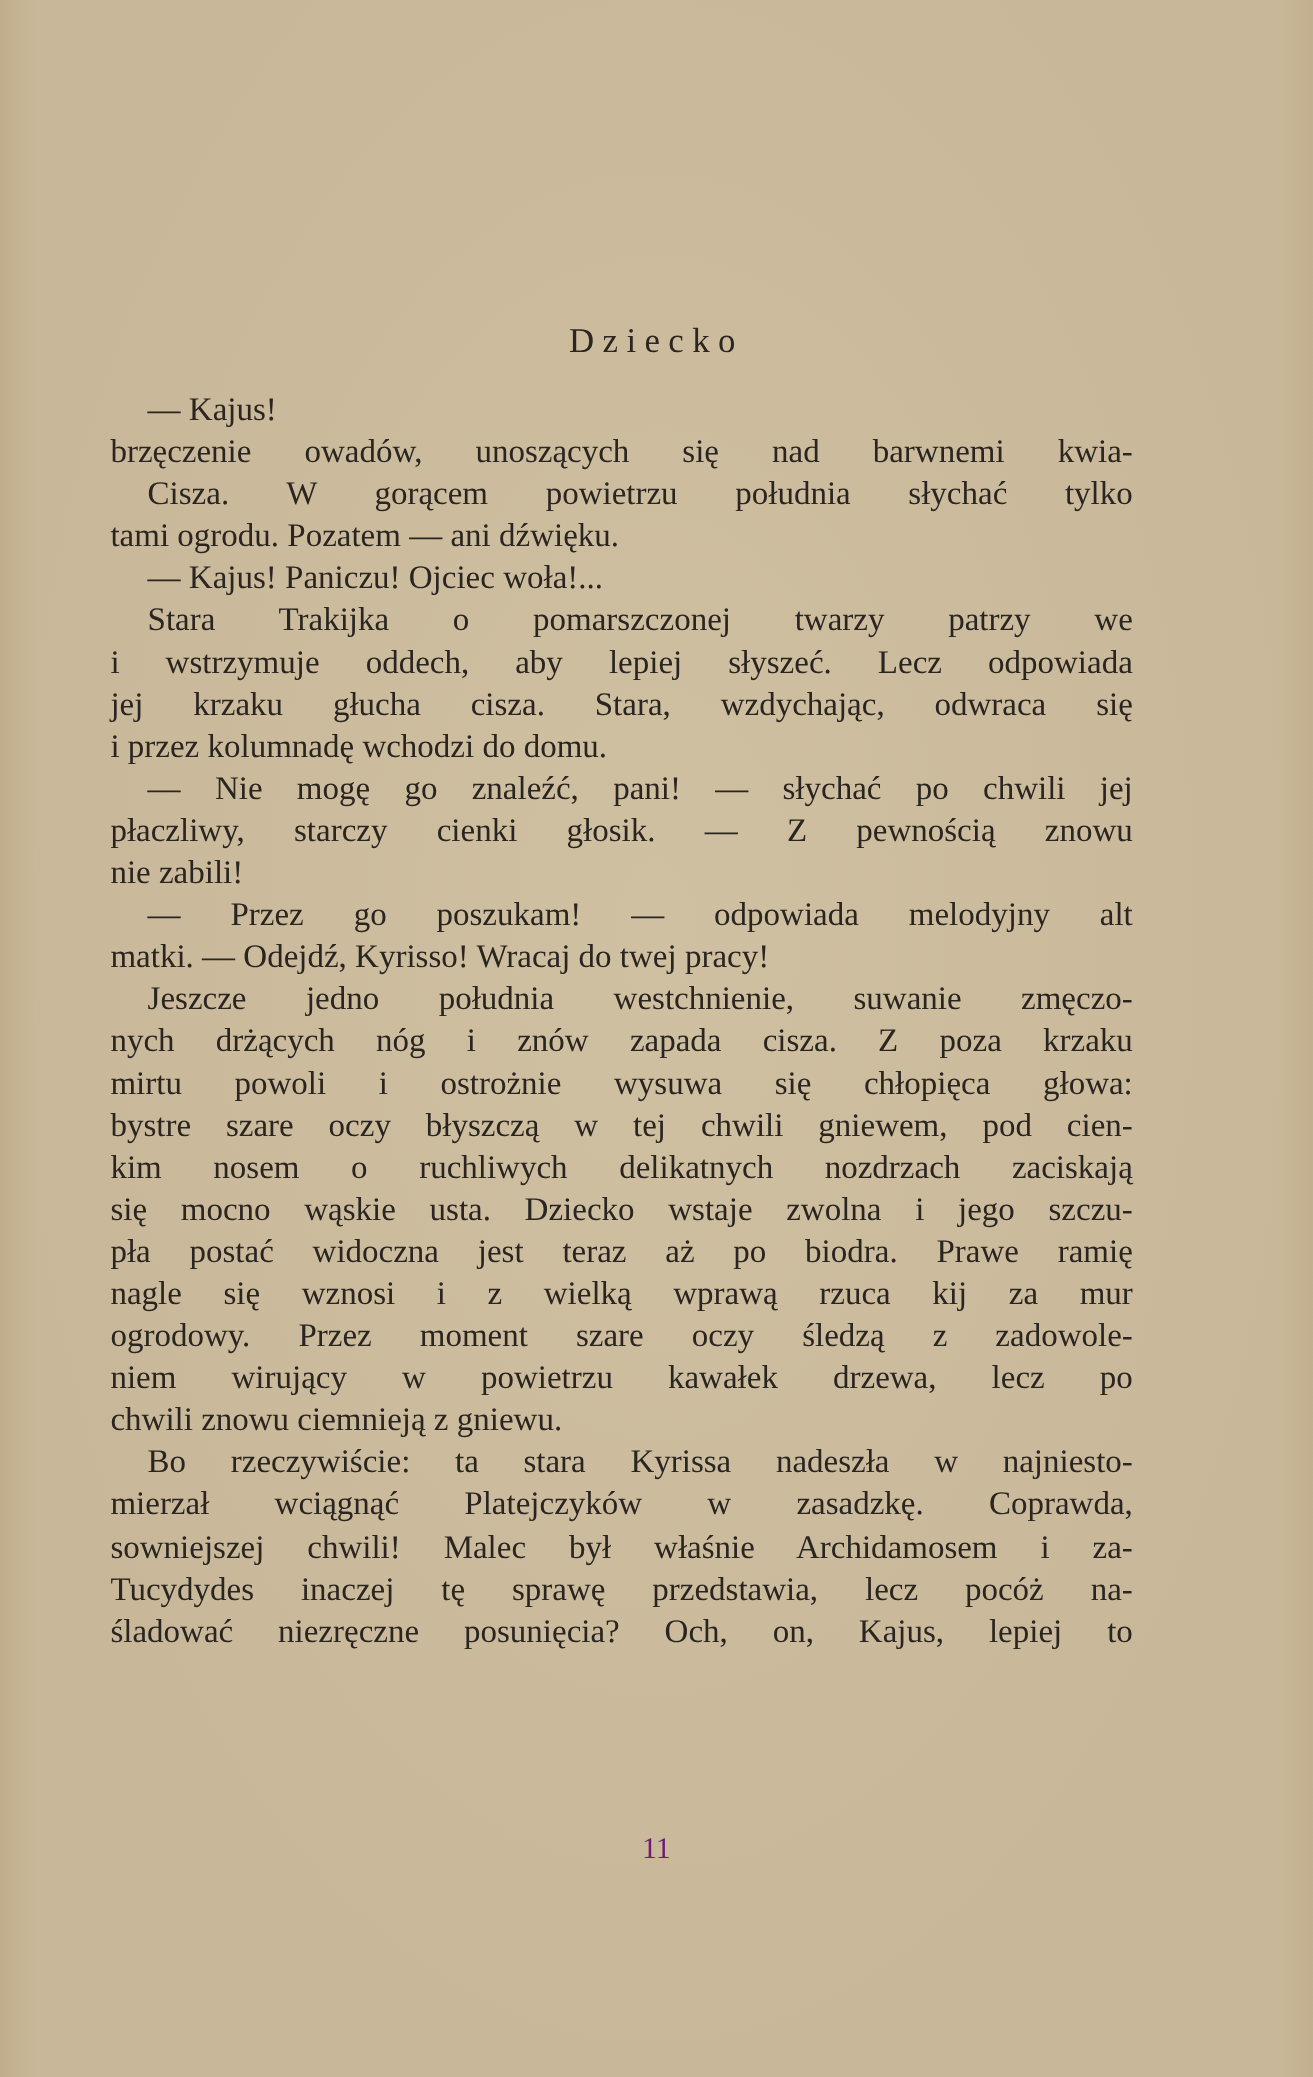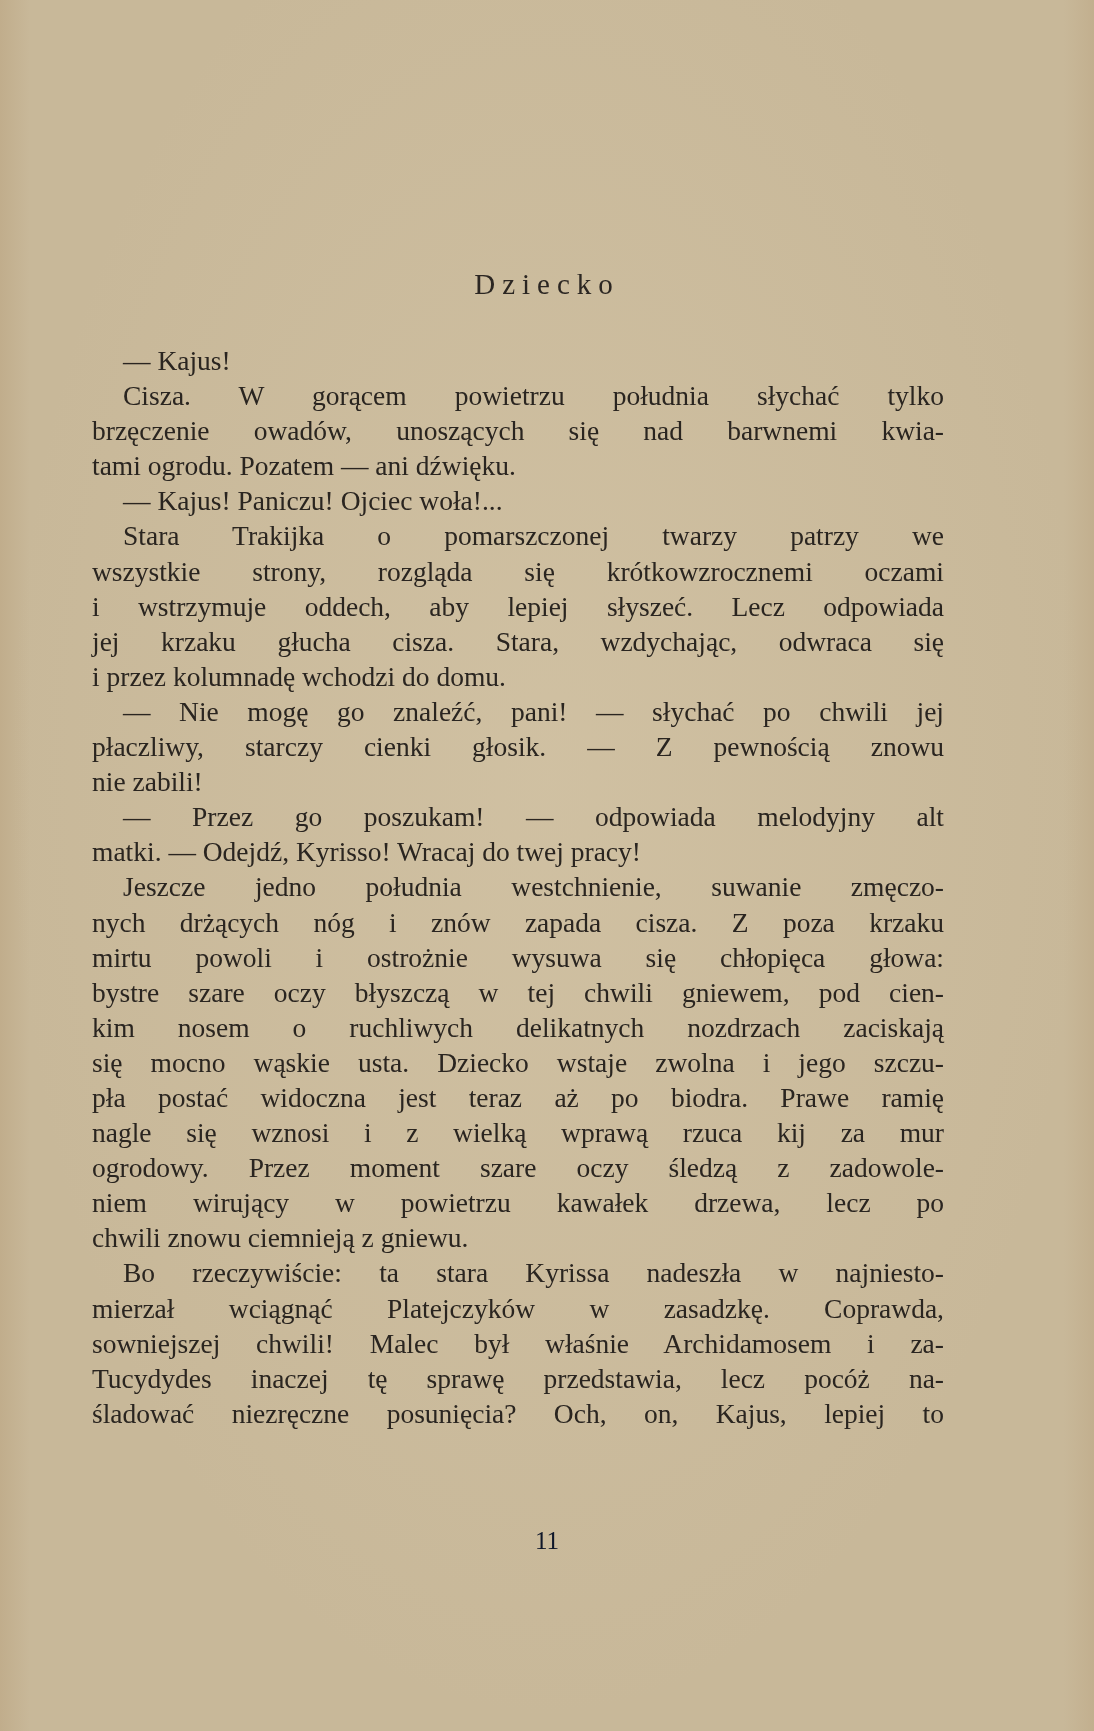--- a/index.html
+++ b/index.html
@@ -30,21 +30,21 @@
       top: 268px;
       left: 0;
       width: 1094px;
       text-align: center;
       font-size: 29px;
       letter-spacing: 7px;
       color: #2b2622;
     }
     .text-block {
       position: absolute;
-      top: 343px;
+      top: 323px;
       left: 92px;
       width: 852px;
     }
     .line {
       height: 35.1px;
       line-height: 35px;
       font-size: 27.5px;
       white-space: nowrap;
       text-align: justify;
       text-align-last: justify;
@@ -56,38 +56,37 @@
     .line.last {
       text-align-last: left;
     }
     .page-number {
       position: absolute;
       top: 1527px;
       left: 0;
       width: 1094px;
       text-align: center;
       font-size: 25px;
-      color: #0f172a;
+      color: #701a75;
     }
   </style>
 </head>
 <body>
 
 <div class="page">
   <div class="chapter-title">Dziecko</div>
 
   <div class="text-block" id="text-block">
 
     <div class="line indent last">— Kajus!</div>
+    <div class="line">brzęczenie owadów, unoszących się nad barwnemi kwia-</div>
     <div class="line indent">Cisza. W gorącem powietrzu południa słychać tylko</div>
-    <div class="line">brzęczenie owadów, unoszących się nad barwnemi kwia-</div>
     <div class="line last">tami ogrodu. Pozatem — ani dźwięku.</div>
     <div class="line indent last">— Kajus! Paniczu! Ojciec woła!...</div>
     <div class="line indent">Stara Trakijka o pomarszczonej twarzy patrzy we</div>
-    <div class="line">wszystkie strony, rozgląda się krótkowzrocznemi oczami</div>
     <div class="line">i wstrzymuje oddech, aby lepiej słyszeć. Lecz odpowiada</div>
     <div class="line">jej krzaku głucha cisza. Stara, wzdychając, odwraca się</div>
     <div class="line last">i przez kolumnadę wchodzi do domu.</div>
     <div class="line indent">— Nie mogę go znaleźć, pani! — słychać po chwili jej</div>
     <div class="line">płaczliwy, starczy cienki głosik. — Z pewnością znowu</div>
     <div class="line last">nie zabili!</div>
     <div class="line indent">— Przez go poszukam! — odpowiada melodyjny alt</div>
     <div class="line last">matki. — Odejdź, Kyrisso! Wracaj do twej pracy!</div>
     <div class="line indent">Jeszcze jedno południa westchnienie, suwanie zmęczo-</div>
     <div class="line">nych drżących nóg i znów zapada cisza. Z poza krzaku</div>

